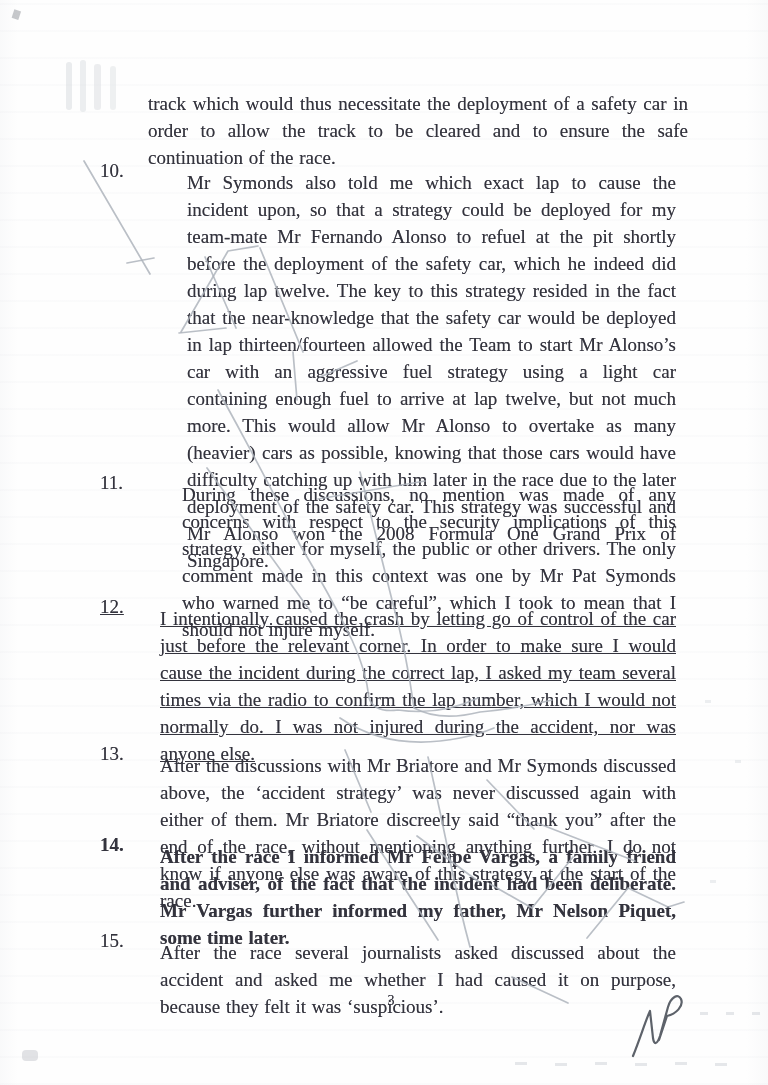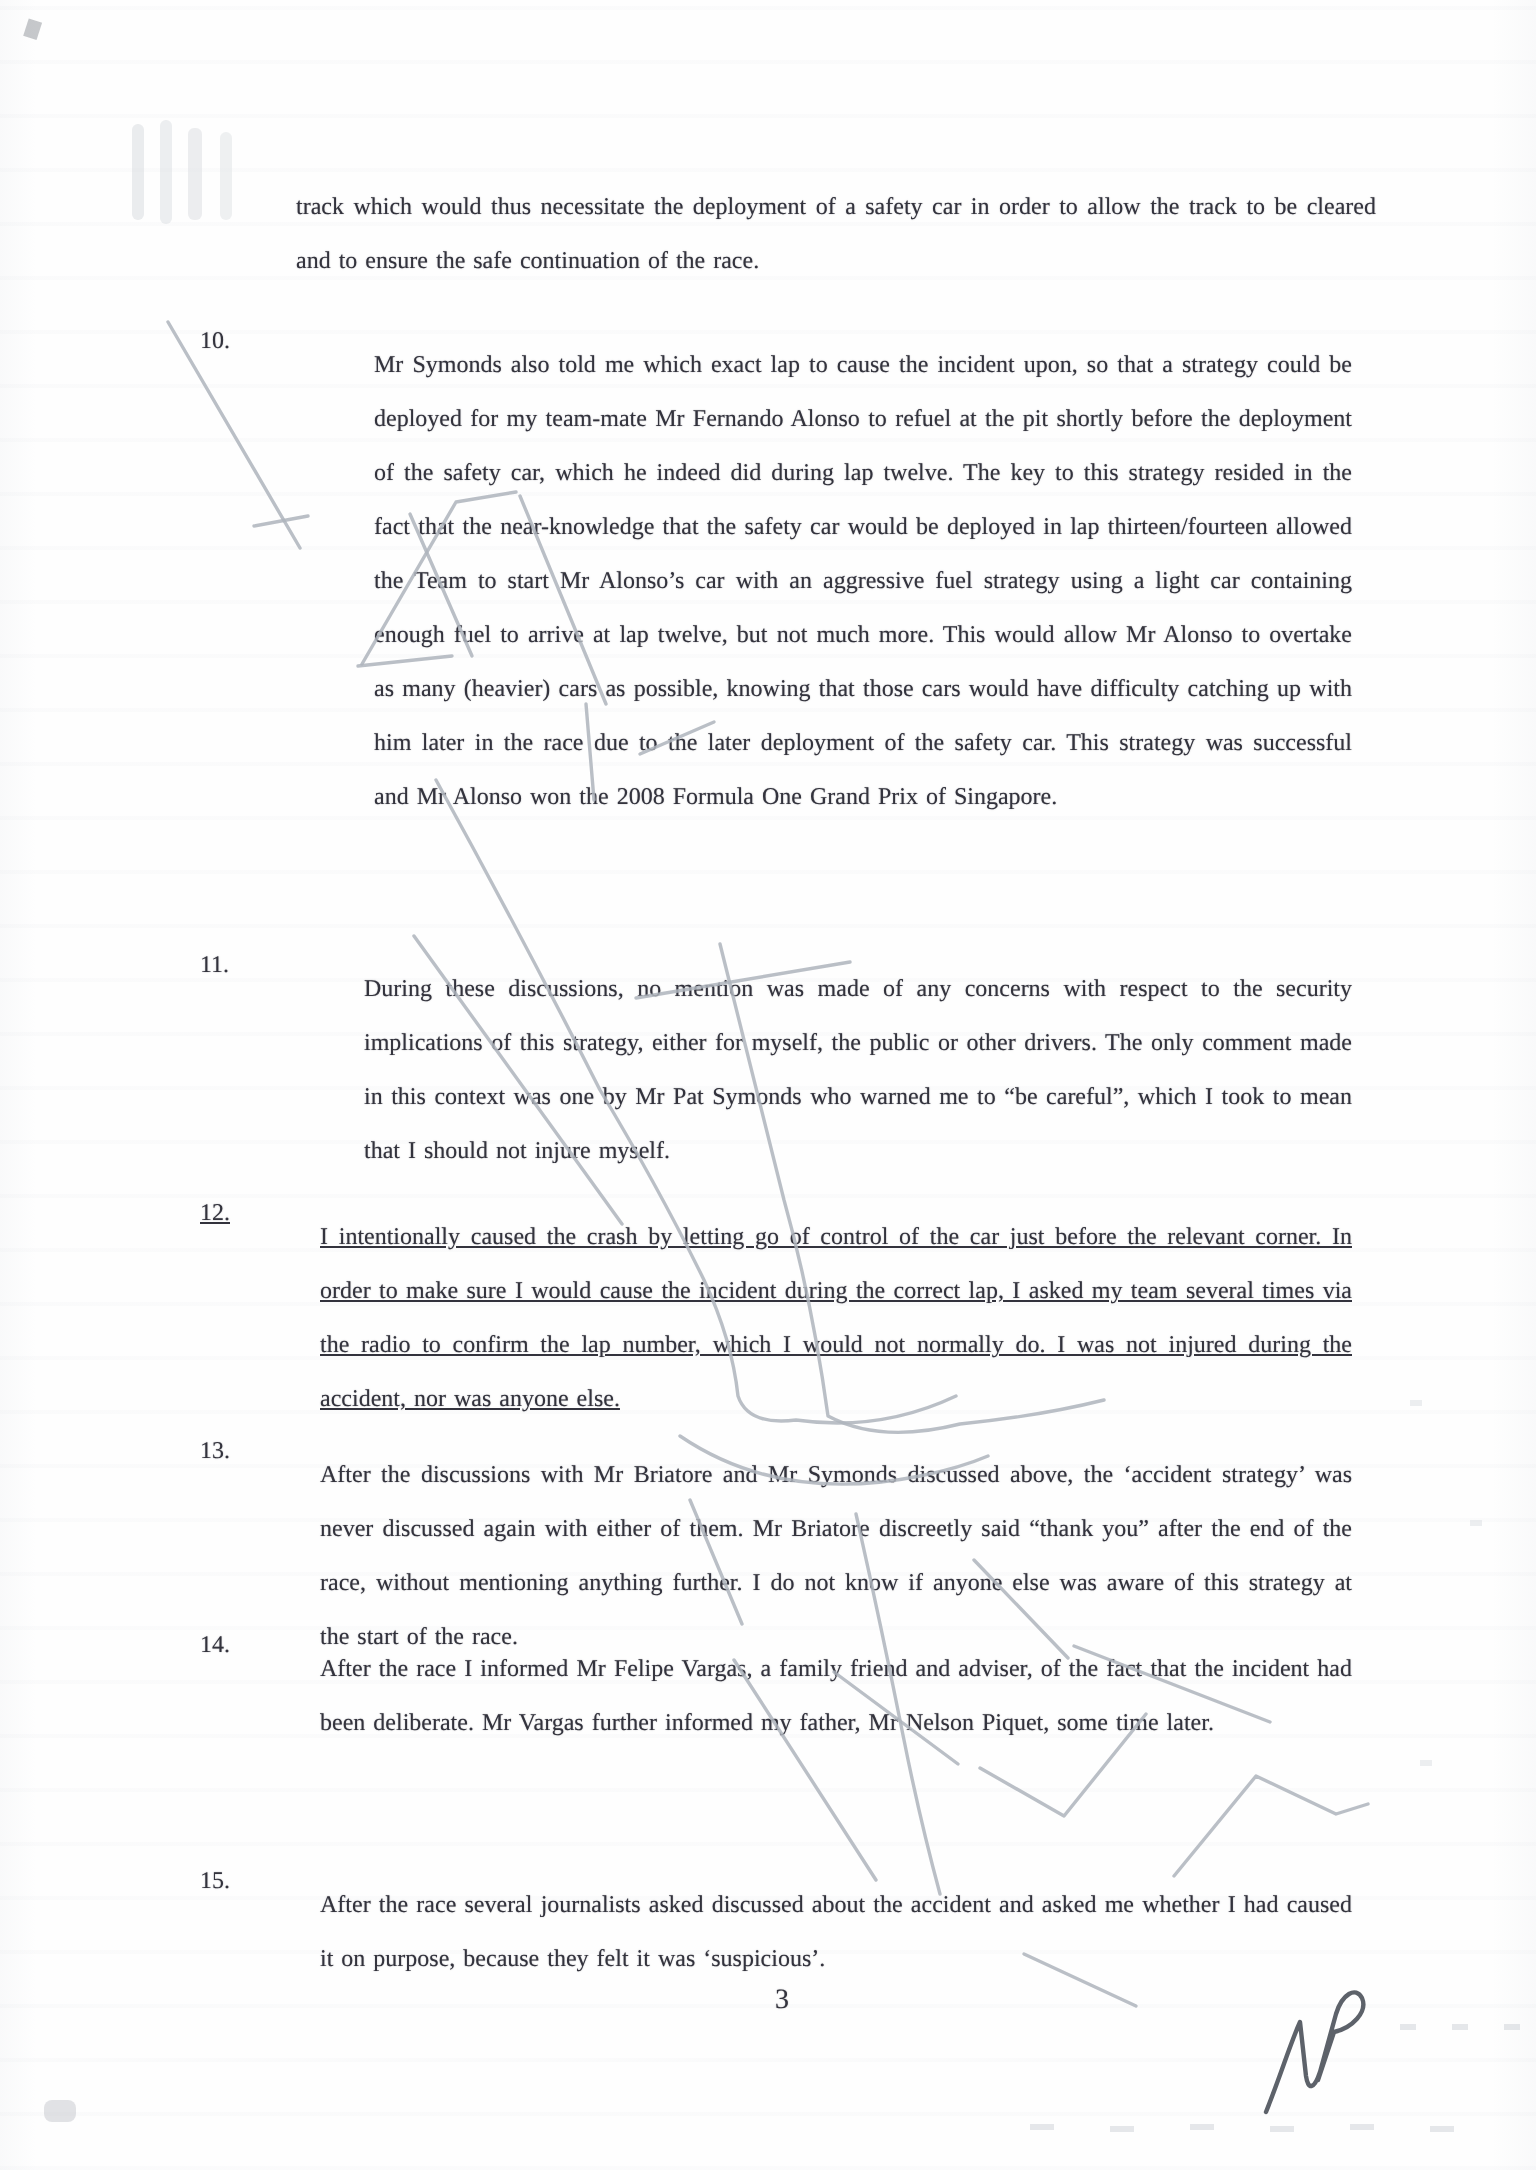--- a/index.html
+++ b/index.html
@@ -10,21 +10,21 @@
     background:#fefefe;
     background-image:
       linear-gradient(90deg, rgba(205,209,216,0.10) 0, rgba(255,255,255,0) 18px),
       linear-gradient(270deg, rgba(205,209,216,0.10) 0, rgba(255,255,255,0) 22px),
       repeating-linear-gradient(0deg, rgba(188,193,203,0.055) 0 2px, rgba(255,255,255,0) 2px 27px);
     overflow:hidden;
     font-family:"Liberation Serif","DejaVu Serif",serif;
     color:#33333d;
   }
   .textline, .ptext, .num, .intro{
-    font-size:12px;
+    font-size:19px;
     line-height:27px;
     word-spacing:1px;
     text-shadow:0 0 0.6px rgba(52,52,64,0.55);
   }
   .intro{
     position:absolute;left:148px;top:90px;width:540px;
     margin:0;text-align:justify;
   }
   .para-row{
     position:absolute;left:100px;width:588px;
@@ -57,25 +57,25 @@
       <p class="ptext">Mr Symonds also told me which exact lap to cause the incident upon, so that a strategy could be deployed for my team-mate Mr Fernando Alonso to refuel at the pit shortly before the deployment of the safety car, which he indeed did during lap twelve. The key to this strategy resided in the fact that the near-knowledge that the safety car would be deployed in lap thirteen/fourteen allowed the Team to start Mr Alonso’s car with an aggressive fuel strategy using a light car containing enough fuel to arrive at lap twelve, but not much more. This would allow Mr Alonso to overtake as many (heavier) cars as possible, knowing that those cars would have difficulty catching up with him later in the race due to the later deployment of the safety car. This strategy was successful and Mr Alonso won the 2008 Formula One Grand Prix of Singapore.</p>
     </div>
       <div class="para-row" style="top: 469px; gap: 22px;">
       <span class="num">11.</span>
       <p class="ptext">During these discussions, no mention was made of any concerns with respect to the security implications of this strategy, either for myself, the public or other drivers. The only comment made in this context was one by Mr Pat Symonds who warned me to “be careful”, which I took to mean that I should not injure myself.</p>
     </div>
       <div class="para-row" style="top: 593px; text-decoration: underline;">
       <span class="num">12.</span>
       <p class="ptext">I intentionally caused the crash by letting go of control of the car just before the relevant corner.  In order to make sure I would cause the incident during the correct lap, I asked my team several times via the radio to confirm the lap number, which I would not normally do. I was not injured during the accident, nor was anyone else.</p>
     </div>
-      <div class="para-row" style="top: 712px; justify-content: space-between;">
+      <div class="para-row" style="top: 740px; justify-content: space-between;">
       <span class="num">13.</span>
       <p class="ptext">After the discussions with Mr Briatore and Mr Symonds discussed above, the ‘accident strategy’ was never discussed again with either of them. Mr Briatore discreetly said “thank you” after the end of the race, without mentioning anything further. I do not know if anyone else was aware of this strategy at the start of the race.</p>
     </div>
-      <div class="para-row" style="top: 809px;">
+      <div class="para-row" style="top: 831px; font-weight: bold;">
       <span class="num">14.</span>
       <p class="ptext">After the race I informed Mr Felipe Vargas, a family friend and adviser, of the fact that the incident had been deliberate. Mr Vargas further informed my father, Mr Nelson Piquet, some time later.</p>
     </div>
       <div class="para-row" style="top: 927px;">
       <span class="num">15.</span>
       <p class="ptext">After the race several journalists asked discussed about the accident and asked me whether I had caused it on purpose, because they felt it was ‘suspicious’.</p>
     </div>
     </div>
 
   <div class="page-number">3</div>

